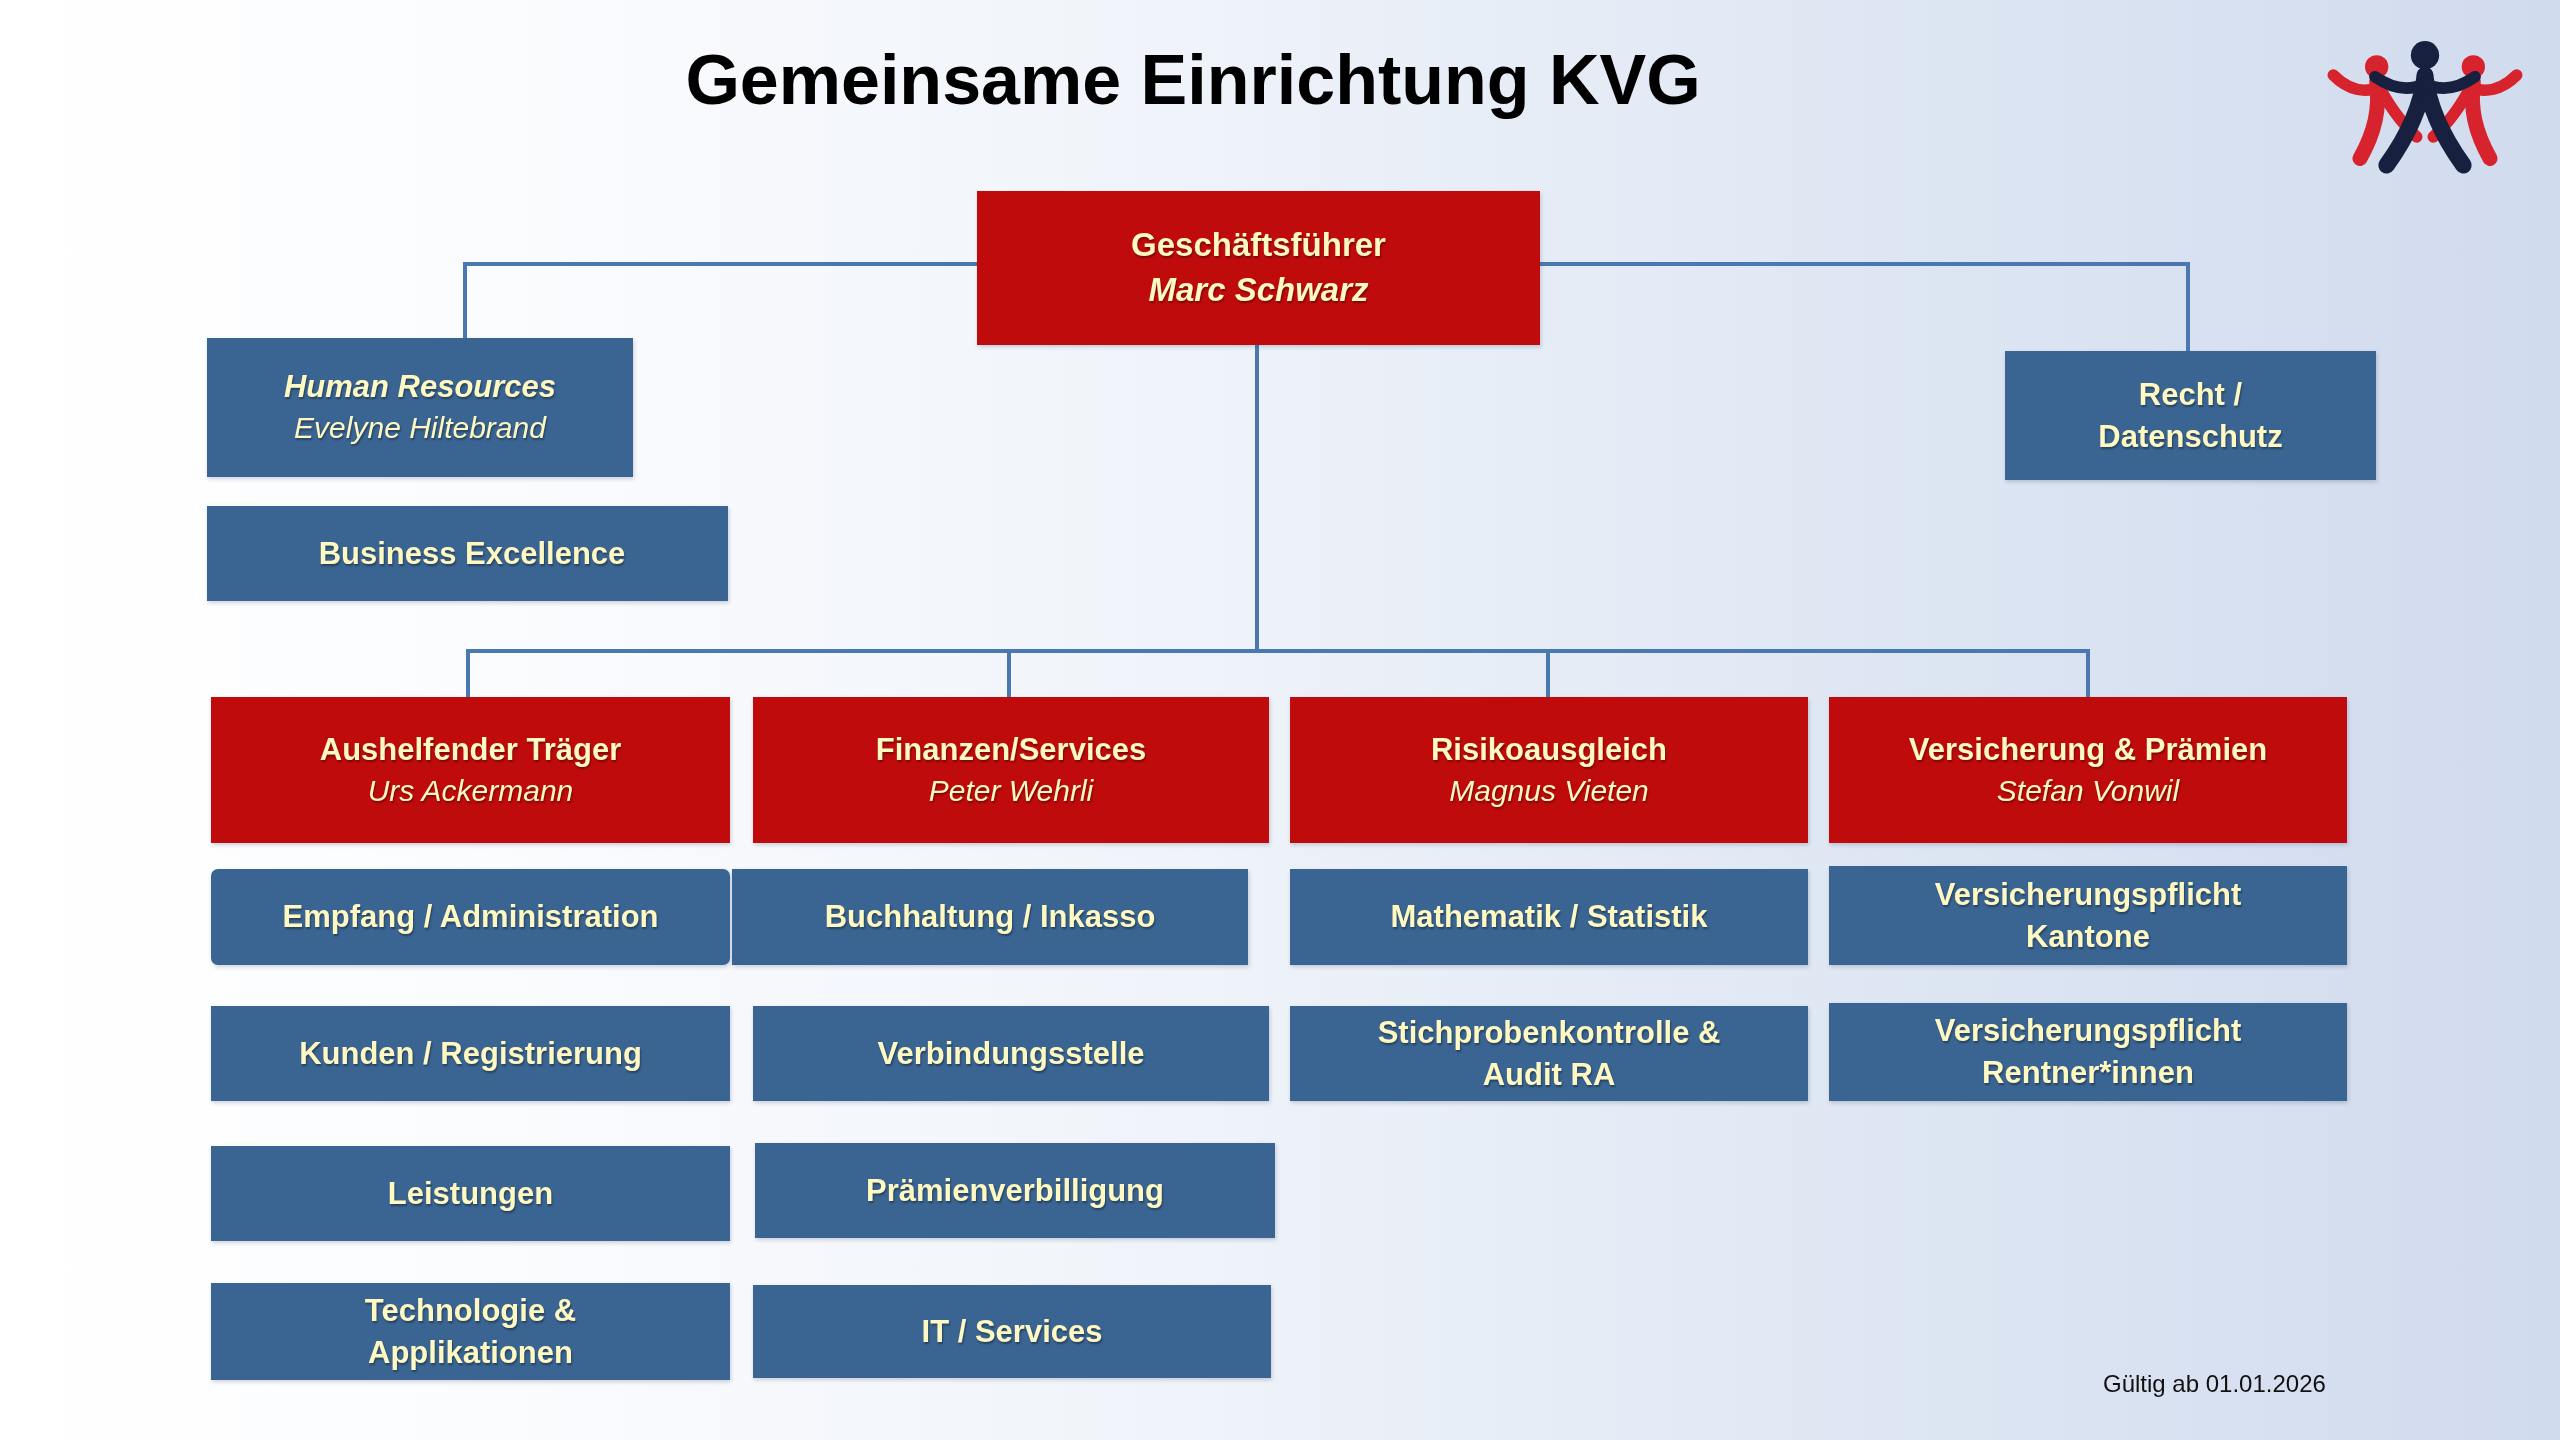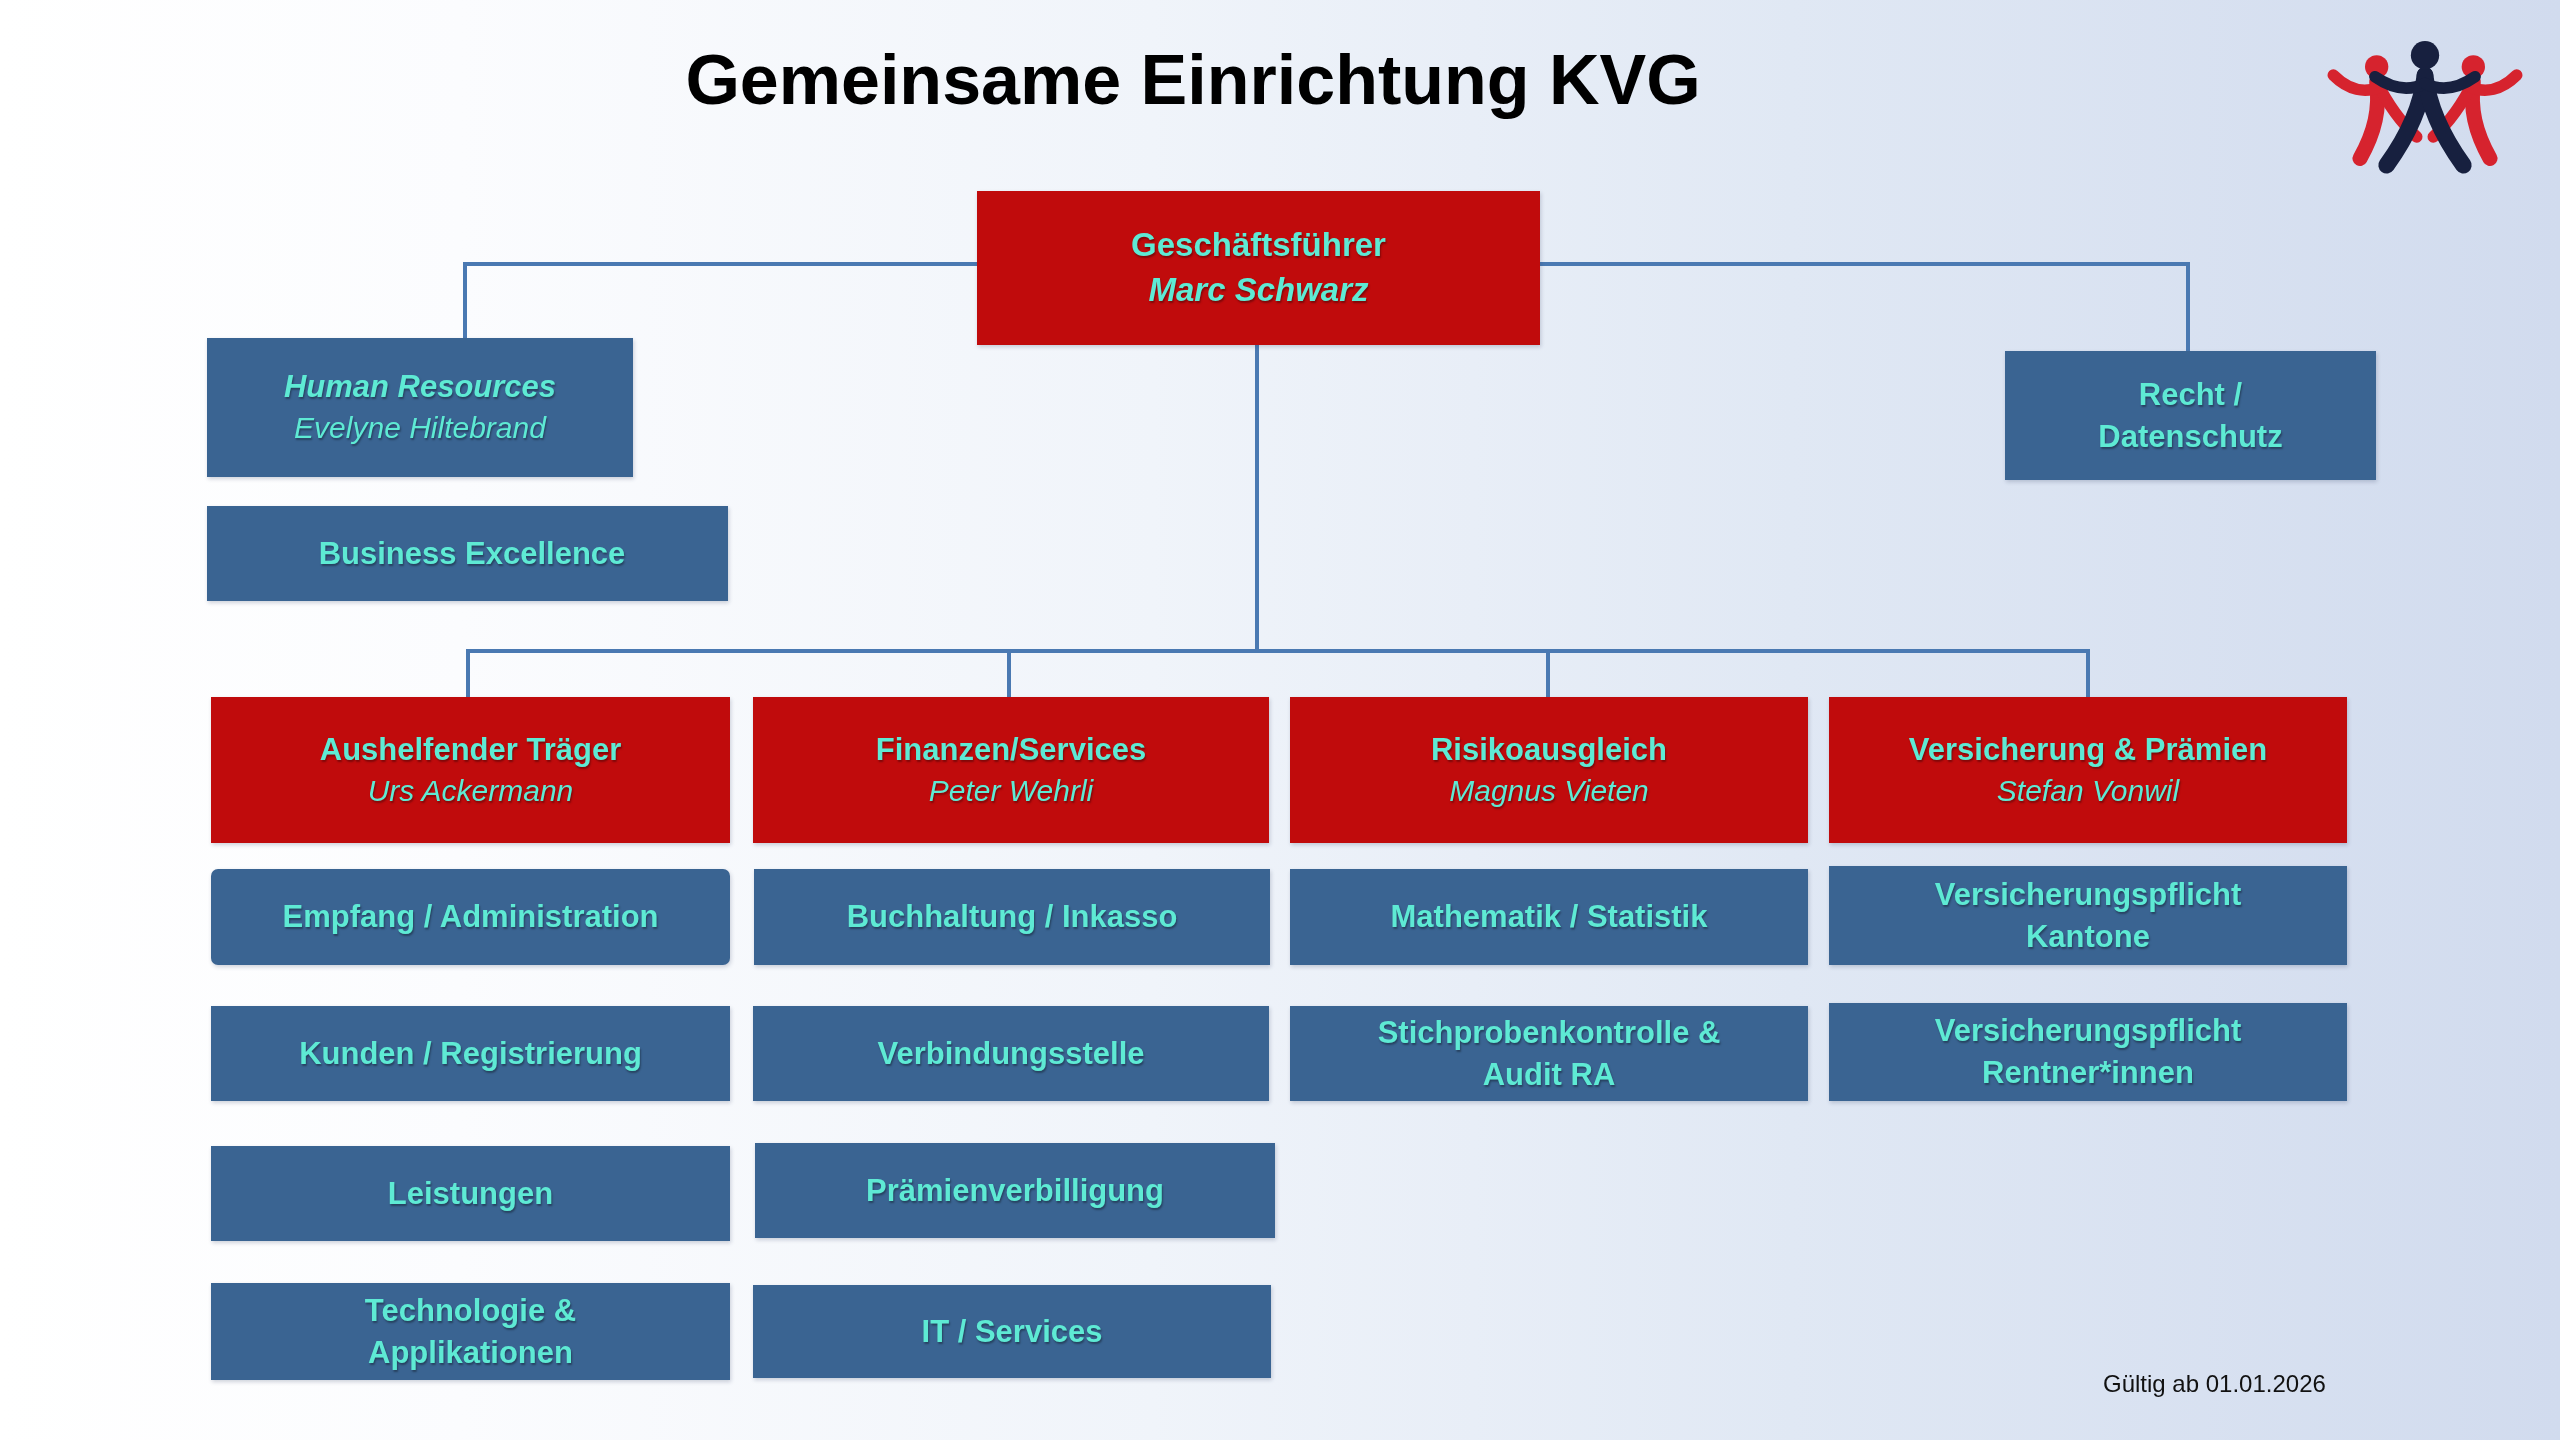--- a/index.html
+++ b/index.html
@@ -11,21 +11,21 @@
   .stage{position:absolute;inset:0;}
   .page-title{
     position:absolute;left:572px;top:42px;width:1242px;
     text-align:center;font-size:70px;font-weight:bold;color:#000;
     letter-spacing:0px;line-height:1.1;
   }
   .logo{position:absolute;left:2325px;top:35px;width:200px;height:175px;}
   .line{position:absolute;background:#4a79b2;}
   .box{
     position:absolute;display:flex;flex-direction:column;
-    align-items:center;justify-content:center;text-align:center;color:#5eead4;
+    align-items:center;justify-content:center;text-align:center;color:#fef9c3;
     box-shadow:1px 2px 4px rgba(40,55,90,0.22);
     padding:6px 18px;box-sizing:border-box;
   }
   .box.red{background:#c00b0c;}
   .box.blue{background:#3a6492;}
   .box-title{font-weight:bold;font-size:31px;line-height:1.35;text-shadow:1px 2px 2px rgba(0,0,0,0.35);white-space:pre-line;}
   .box-title.italic{font-style:italic;}
   .box-name{font-style:italic;font-size:30px;line-height:1.35;text-shadow:1px 2px 2px rgba(0,0,0,0.35);}
   .box-name.bold{font-weight:bold;}
   .gf .box-title,.gf .box-name{font-size:33px;}
@@ -120,21 +120,21 @@
     <div class="box-title">Kunden / Registrierung</div>
   </div>
   <div class="box blue" style="left:211px;top:1146px;width:519px;height:95px;">
     <div class="box-title">Leistungen</div>
   </div>
   <div class="box blue" style="left:211px;top:1283px;width:519px;height:97px;">
     <div class="box-title">Technologie &amp;
 Applikationen</div>
   </div>
 
-  <div class="box blue" style="left:754px;top:869px;width:516px;height:96px;">
+  <div class="box blue" style="left:732px;top:869px;width:516px;height:96px;">
     <div class="box-title">Buchhaltung / Inkasso</div>
   </div>
   <div class="box blue" style="left:753px;top:1006px;width:516px;height:95px;">
     <div class="box-title">Verbindungsstelle</div>
   </div>
   <div class="box blue" style="left:755px;top:1143px;width:520px;height:95px;">
     <div class="box-title">Prämienverbilligung</div>
   </div>
   <div class="box blue" style="left:753px;top:1285px;width:518px;height:93px;">
     <div class="box-title">IT / Services</div>

